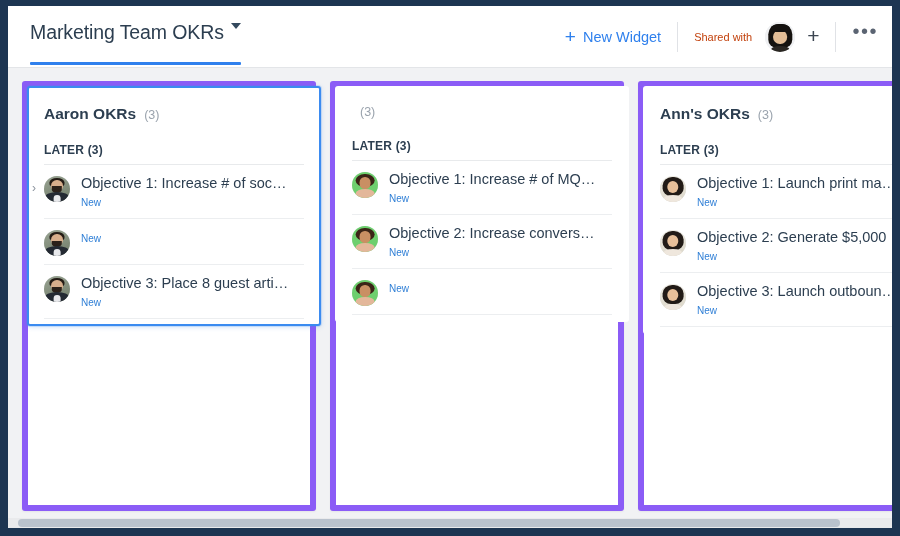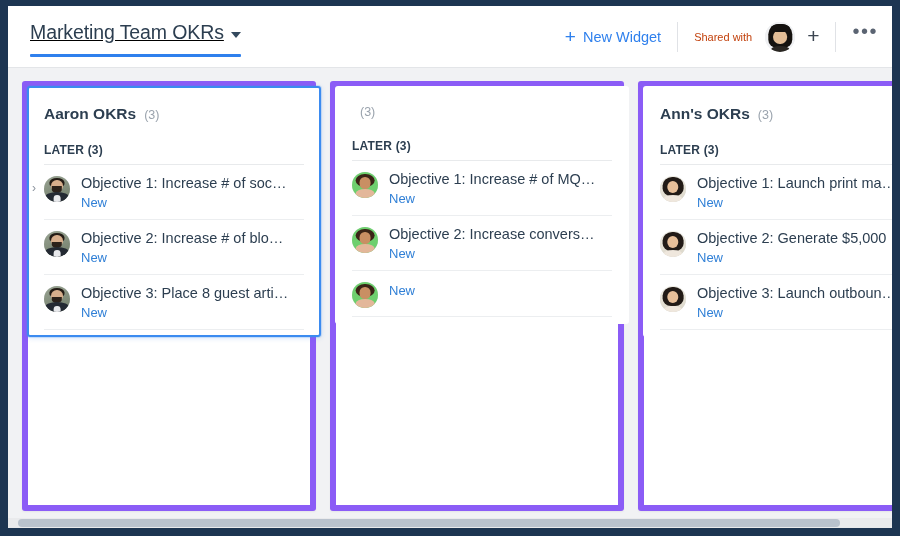--- a/index.html
+++ b/index.html
@@ -48,24 +48,23 @@
 
   .title-wrap {
     position: absolute;
     left: 22px;
     top: 15px;
     display: flex;
     align-items: center;
   }
   .title-inner {
     position: relative;
-    padding-bottom: 13px;
-    display: flex;
-    align-items: center;
-    text-decoration: underline;
+    padding-bottom: 21px;
+    display: flex;
+    align-items: flex-start;
   }
   .page-title {
     font-size: 19.5px;
     color: #2c3e50;
     letter-spacing: -0.1px;
     white-space: nowrap;
   }
   .caret-down {
     margin-left: 7px;
     width: 0; height: 0;
@@ -260,21 +259,21 @@
   }
   .row-title {
     font-size: 14.5px;
     color: #2c3e50;
     line-height: 1.25;
     white-space: nowrap;
     overflow: hidden;
     text-overflow: ellipsis;
   }
   .row-status {
-    font-size: 13px;
+    font-size: 10px;
     color: #2f7fd6;
     margin-top: 3px;
     cursor: pointer;
     display: inline-block;
   }
 
   
   .av { position: absolute; inset: 0; }
   .av .bg { position: absolute; inset: 0; }
   .av .head {
@@ -418,21 +417,20 @@
                     <span class="av av-aaron">
                       <span class="bg"></span>
                       <span class="hair"></span>
                       <span class="head"></span>
                       <span class="beard"></span>
                       <span class="body"></span>
                       <span class="shirt"></span>
                     </span>
                   </div>
                   <div class="row-text">
-                    <div class="row-title">Objective 2: Increase # of blo…</div>
                     <div><span class="row-status">New</span></div>
                   </div>
                 </div>
                 <div class="row">
                   <div class="row-avatar">
                     <span class="av av-aaron">
                       <span class="bg"></span>
                       <span class="hair"></span>
                       <span class="head"></span>
                       <span class="beard"></span>

